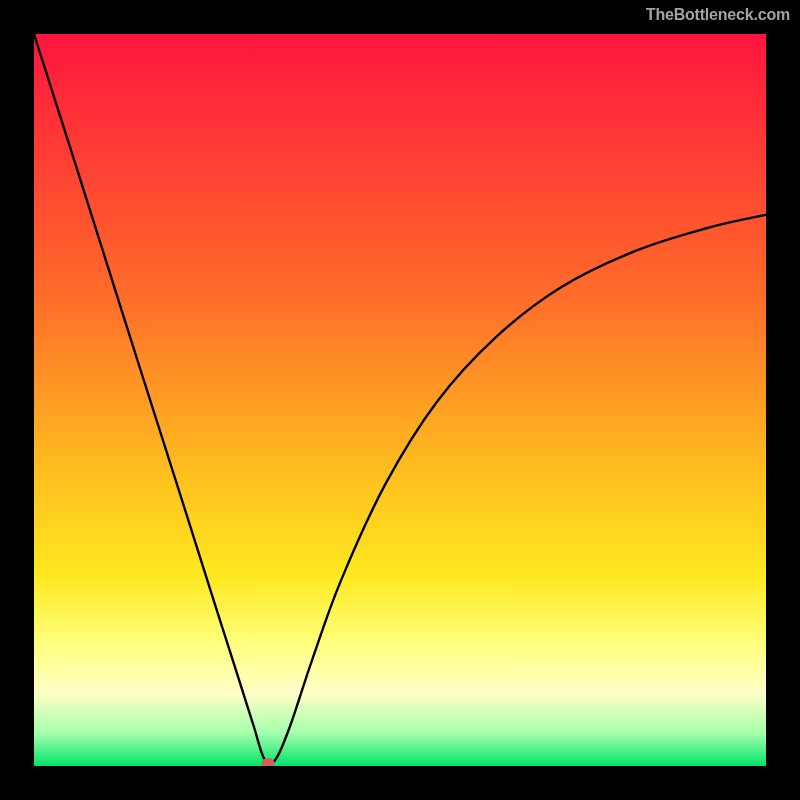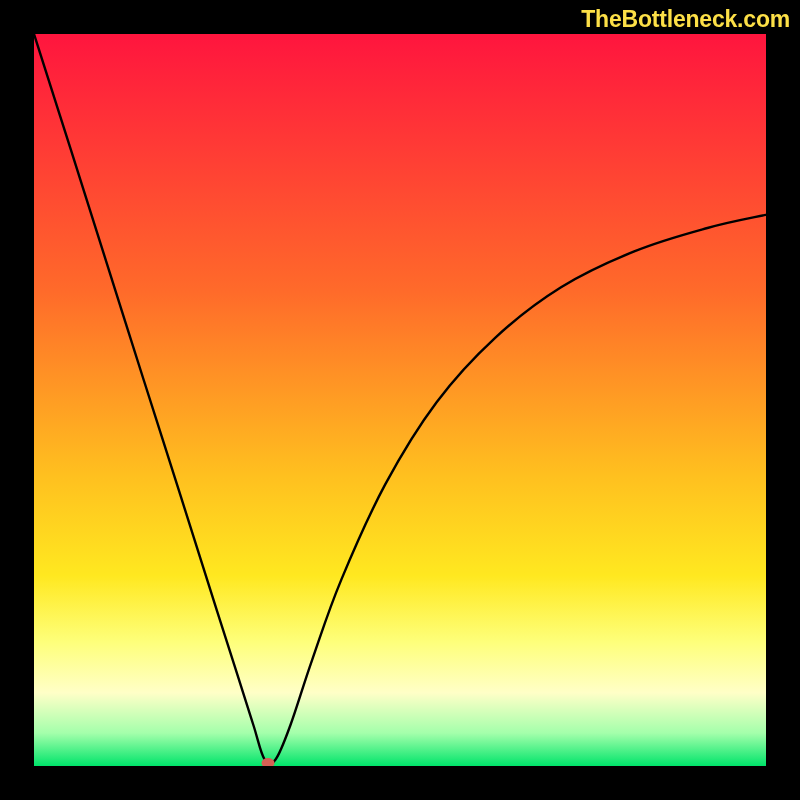--- a/index.html
+++ b/index.html
@@ -31,22 +31,22 @@
     position: absolute;
     left: 0;
     top: 0;
     width: 100%;
     height: 100%;
   }
   .watermark {
     position: absolute;
     top: 6px;
     right: 10px;
-    color: #fde047;
-    font-size: 23px;
+    color: #a3a3a3;
+    font-size: 16px;
     font-weight: 600;
     letter-spacing: -0.2px;
     user-select: none;
   }
   svg.curve {
     position: absolute;
     left: 0;
     top: 0;
     width: 732px;
     height: 732px;

